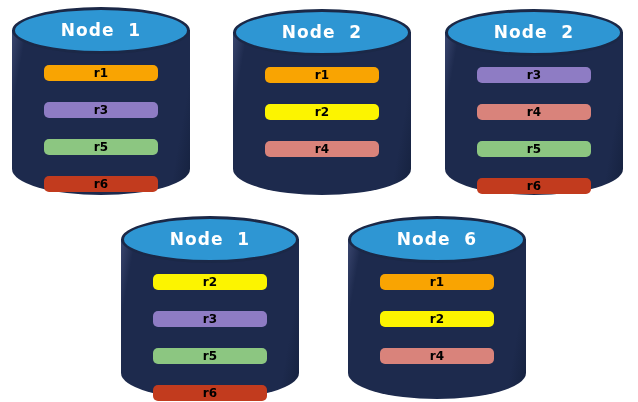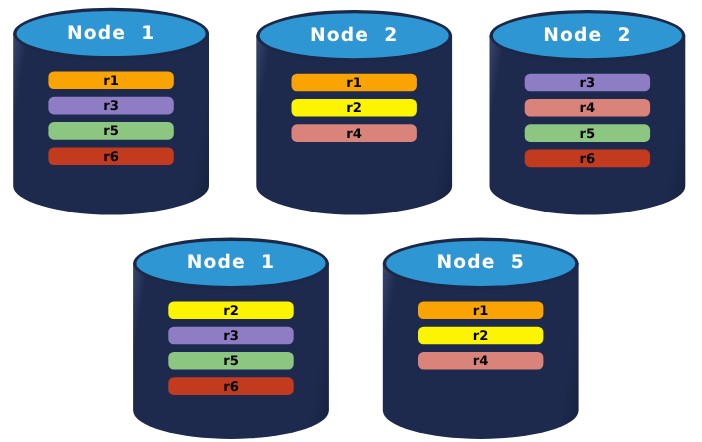--- a/index.html
+++ b/index.html
@@ -63,21 +63,21 @@
     margin-top: -2px;
   }
   .bars {
     position: absolute;
     left: 50%;
     transform: translateX(-50%);
     top: 58px;
     width: 114px;
     display: flex;
     flex-direction: column;
-    gap: 7px;
+    gap: 21px;
     z-index: 3;
   }
   .bar {
     height: 16px;
     border-radius: 5px;
     display: flex;
     align-items: center;
     justify-content: center;
   }
   .bar-label {
@@ -164,21 +164,21 @@
           <span class="bar-label">r5</span>
         </div>
         <div class="bar" style="background: rgb(194, 59, 30);">
           <span class="bar-label">r6</span>
         </div>
       </div>
     </div>
     <div class="cylinder n5">
       <div class="cyl-body"></div>
       <div class="cyl-top">
-        <span class="cyl-title">Node  5</span>
+        <span class="cyl-title">Node  6</span>
       </div>
       <div class="bars">
         <div class="bar" style="background: rgb(249, 164, 2);">
           <span class="bar-label">r1</span>
         </div>
         <div class="bar" style="background: rgb(252, 244, 0);">
           <span class="bar-label">r2</span>
         </div>
         <div class="bar" style="background: rgb(217, 131, 123);">
           <span class="bar-label">r4</span>

